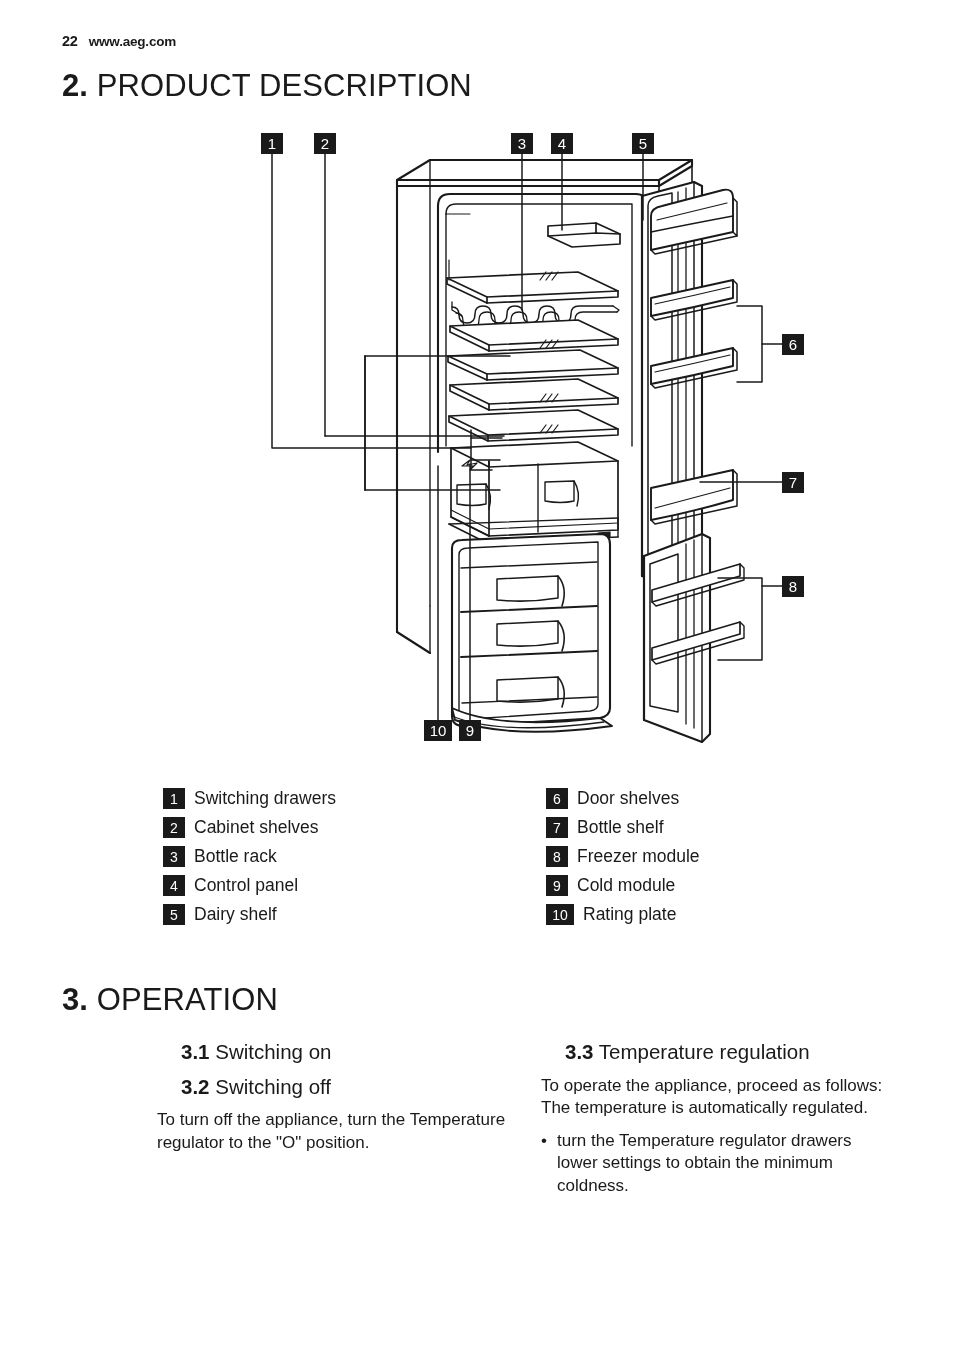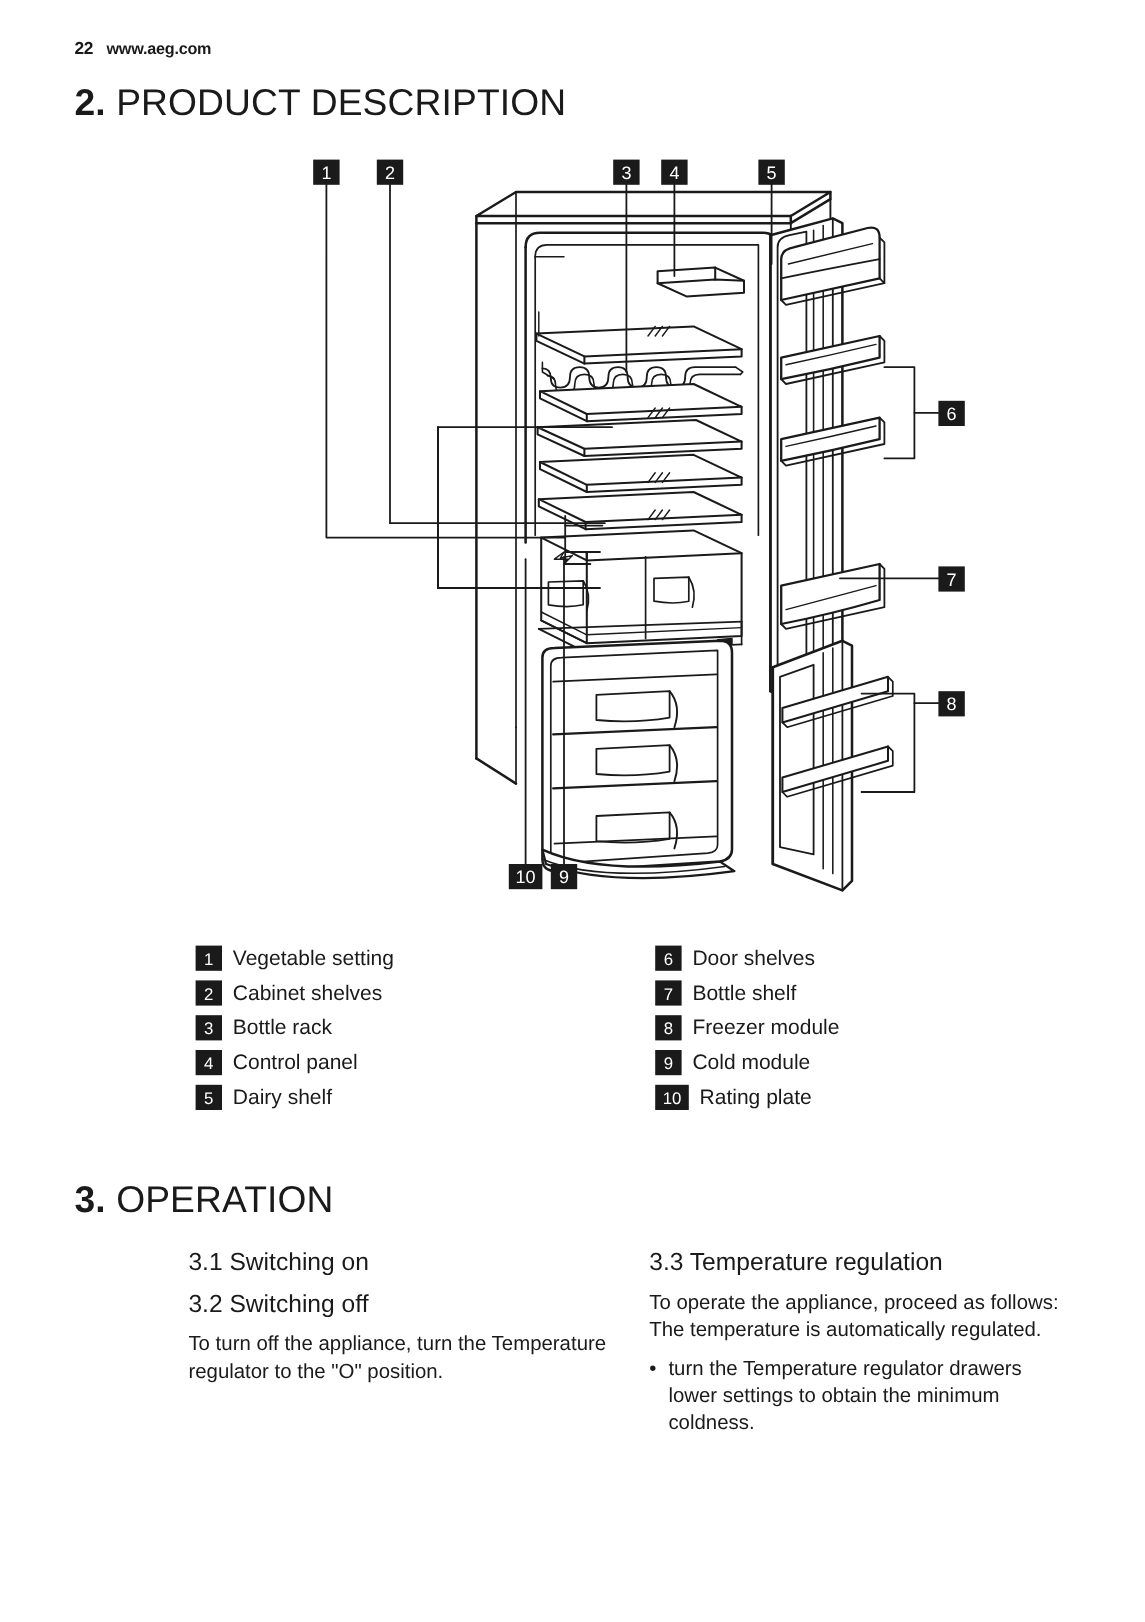--- a/index.html
+++ b/index.html
@@ -58,21 +58,21 @@
   .legend-label { font-size: 17.5px; font-weight: 400; color: #1a1a1a; line-height: 1; }
 
   
   .col { position: absolute; width: 350px; }
   #col-left  { left: 157px; top: 1040px; }
   #col-right { left: 541px; top: 1040px; }
   .sub-h {
     font-size: 20.5px; line-height: 1.15;
     margin-bottom: 11px; white-space: nowrap;
   }
-  .sub-h .n { font-weight: normal; }
+  .sub-h .n { font-weight: bold; margin-left: 24px; }
   .sub-h .t { font-weight: 400; }
   .para {
     font-size: 17px; line-height: 1.33;
     font-weight: 400;
   }
   .para + .sub-h { margin-top: 29px; }
   .bullet-list { margin-top: 10px; }
   .bullet {
     display: flex; font-size: 17px; line-height: 1.33;
   }
@@ -335,21 +335,21 @@
       </g>
     </g>
   </svg>
   </div>
 
   <div class="legend">
 
     <div class="legend-col" id="legend-col-left">
       <div class="legend-item">
         <span class="badge">1</span>
-        <span class="legend-label">Vegetable setting</span>
+        <span class="legend-label">Switching drawers</span>
       </div>
       <div class="legend-item">
         <span class="badge">2</span>
         <span class="legend-label">Cabinet shelves</span>
       </div>
       <div class="legend-item">
         <span class="badge">3</span>
         <span class="legend-label">Bottle rack</span>
       </div>
       <div class="legend-item">

